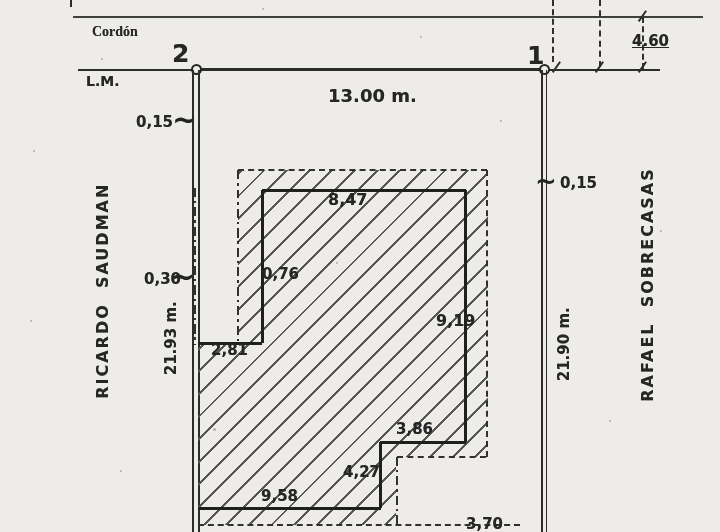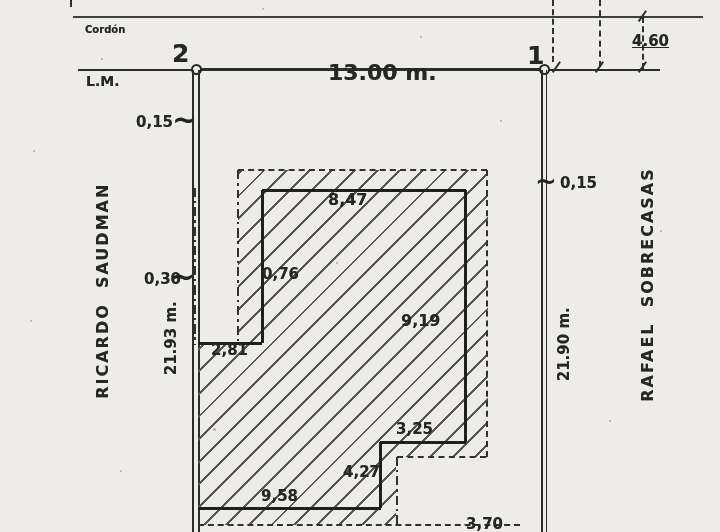--- a/index.html
+++ b/index.html
@@ -36,26 +36,26 @@
   <div class="speck" style="left:660px;top:230px;width:2px;height:2px;"></div>
   <div class="speck" style="left:30px;top:320px;width:2px;height:2px;"></div>
   <div class="speck" style="left:120px;top:470px;width:2px;height:2px;"></div>
   <div class="speck" style="left:336px;top:262px;width:2px;height:2px;"></div>
   <div class="speck" style="left:609px;top:420px;width:2px;height:2px;"></div>
   <div class="speck" style="left:213px;top:428px;width:3px;height:3px;"></div>
   <div class="speck" style="left:500px;top:120px;width:2px;height:2px;"></div>
 
   <div class="line" style="left:73px;top:16px;width:630px;height:1.6px;opacity:.9;"></div>
   <div class="line" style="left:70px;top:0;width:1.6px;height:7px;"></div>
-  <div class="lbl" style="left:85px;top:24px;font-size:10px;">Cordón</div>
+  <div class="lbl" style="left:92px;top:24px;font-size:14px;font-family:Liberation Serif, serif;">Cordón</div>
 
   <div class="line" style="left:78px;top:69px;width:582px;height:1.6px;"></div>
   <div class="line" style="left:196px;top:68px;width:349px;height:3px;"></div>
   <div class="lbl" style="left:86px;top:74px;font-size:14px;">L.M.</div>
-  <div class="lbl" style="left:328px;top:61px;font-size:22px;text-align:right;">13.00 m.</div>
+  <div class="lbl" style="left:328px;top:86px;font-size:18px;text-align:right;">13.00 m.</div>
 
   <div class="lbl" style="left:172px;top:40px;font-size:25px;">2</div>
   <div class="lbl" style="left:527px;top:42px;font-size:25px;">1</div>
   <div class="circle" style="left:191px;top:64px;"></div>
   <div class="circle" style="left:539px;top:64px;"></div>
 
   <div class="dash-v" style="left:552px;top:0;height:62px;"></div>
   <div class="dash-v" style="left:599px;top:0;height:67px;"></div>
   <div class="dash-v" style="left:642px;top:17px;height:52px;"></div>
   <div class="tick" style="left:550px;top:66px;"></div>
@@ -96,20 +96,20 @@
   <div class="bsolid-h" style="left:262px;top:188.5px;width:204px;"></div>
   <div class="bsolid-v" style="left:260.5px;top:190px;height:153px;"></div>
   <div class="bsolid-h" style="left:198px;top:341.5px;width:64px;"></div>
   <div class="bsolid-h" style="left:198px;top:506.5px;width:183px;"></div>
   <div class="bsolid-v" style="left:378.5px;top:442px;height:66px;"></div>
   <div class="bsolid-h" style="left:380px;top:440.5px;width:86px;"></div>
   <div class="bsolid-v" style="left:463.5px;top:190px;height:252px;"></div>
 
   <div class="lbl" style="left:328px;top:191px;font-size:16px;">8,47</div>
   <div class="lbl" style="left:262px;top:266px;font-size:15px;text-align:right;">0,76</div>
-  <div class="lbl" style="left:401px;top:312px;font-size:16px;">9,19</div>
+  <div class="lbl" style="left:436px;top:312px;font-size:16px;">9,19</div>
   <div class="lbl" style="left:211px;top:342px;font-size:15px;">2,81</div>
-  <div class="lbl" style="left:396px;top:421px;font-size:15px;">3,25</div>
+  <div class="lbl" style="left:396px;top:421px;font-size:15px;">3,86</div>
   <div class="lbl" style="left:343px;top:464px;font-size:15px;">4,27</div>
   <div class="lbl" style="left:261px;top:488px;font-size:15px;">9,58</div>
   <div class="lbl" style="left:466px;top:516px;font-size:15px;">3,70</div>
 
 </div>
 
 </body></html>

